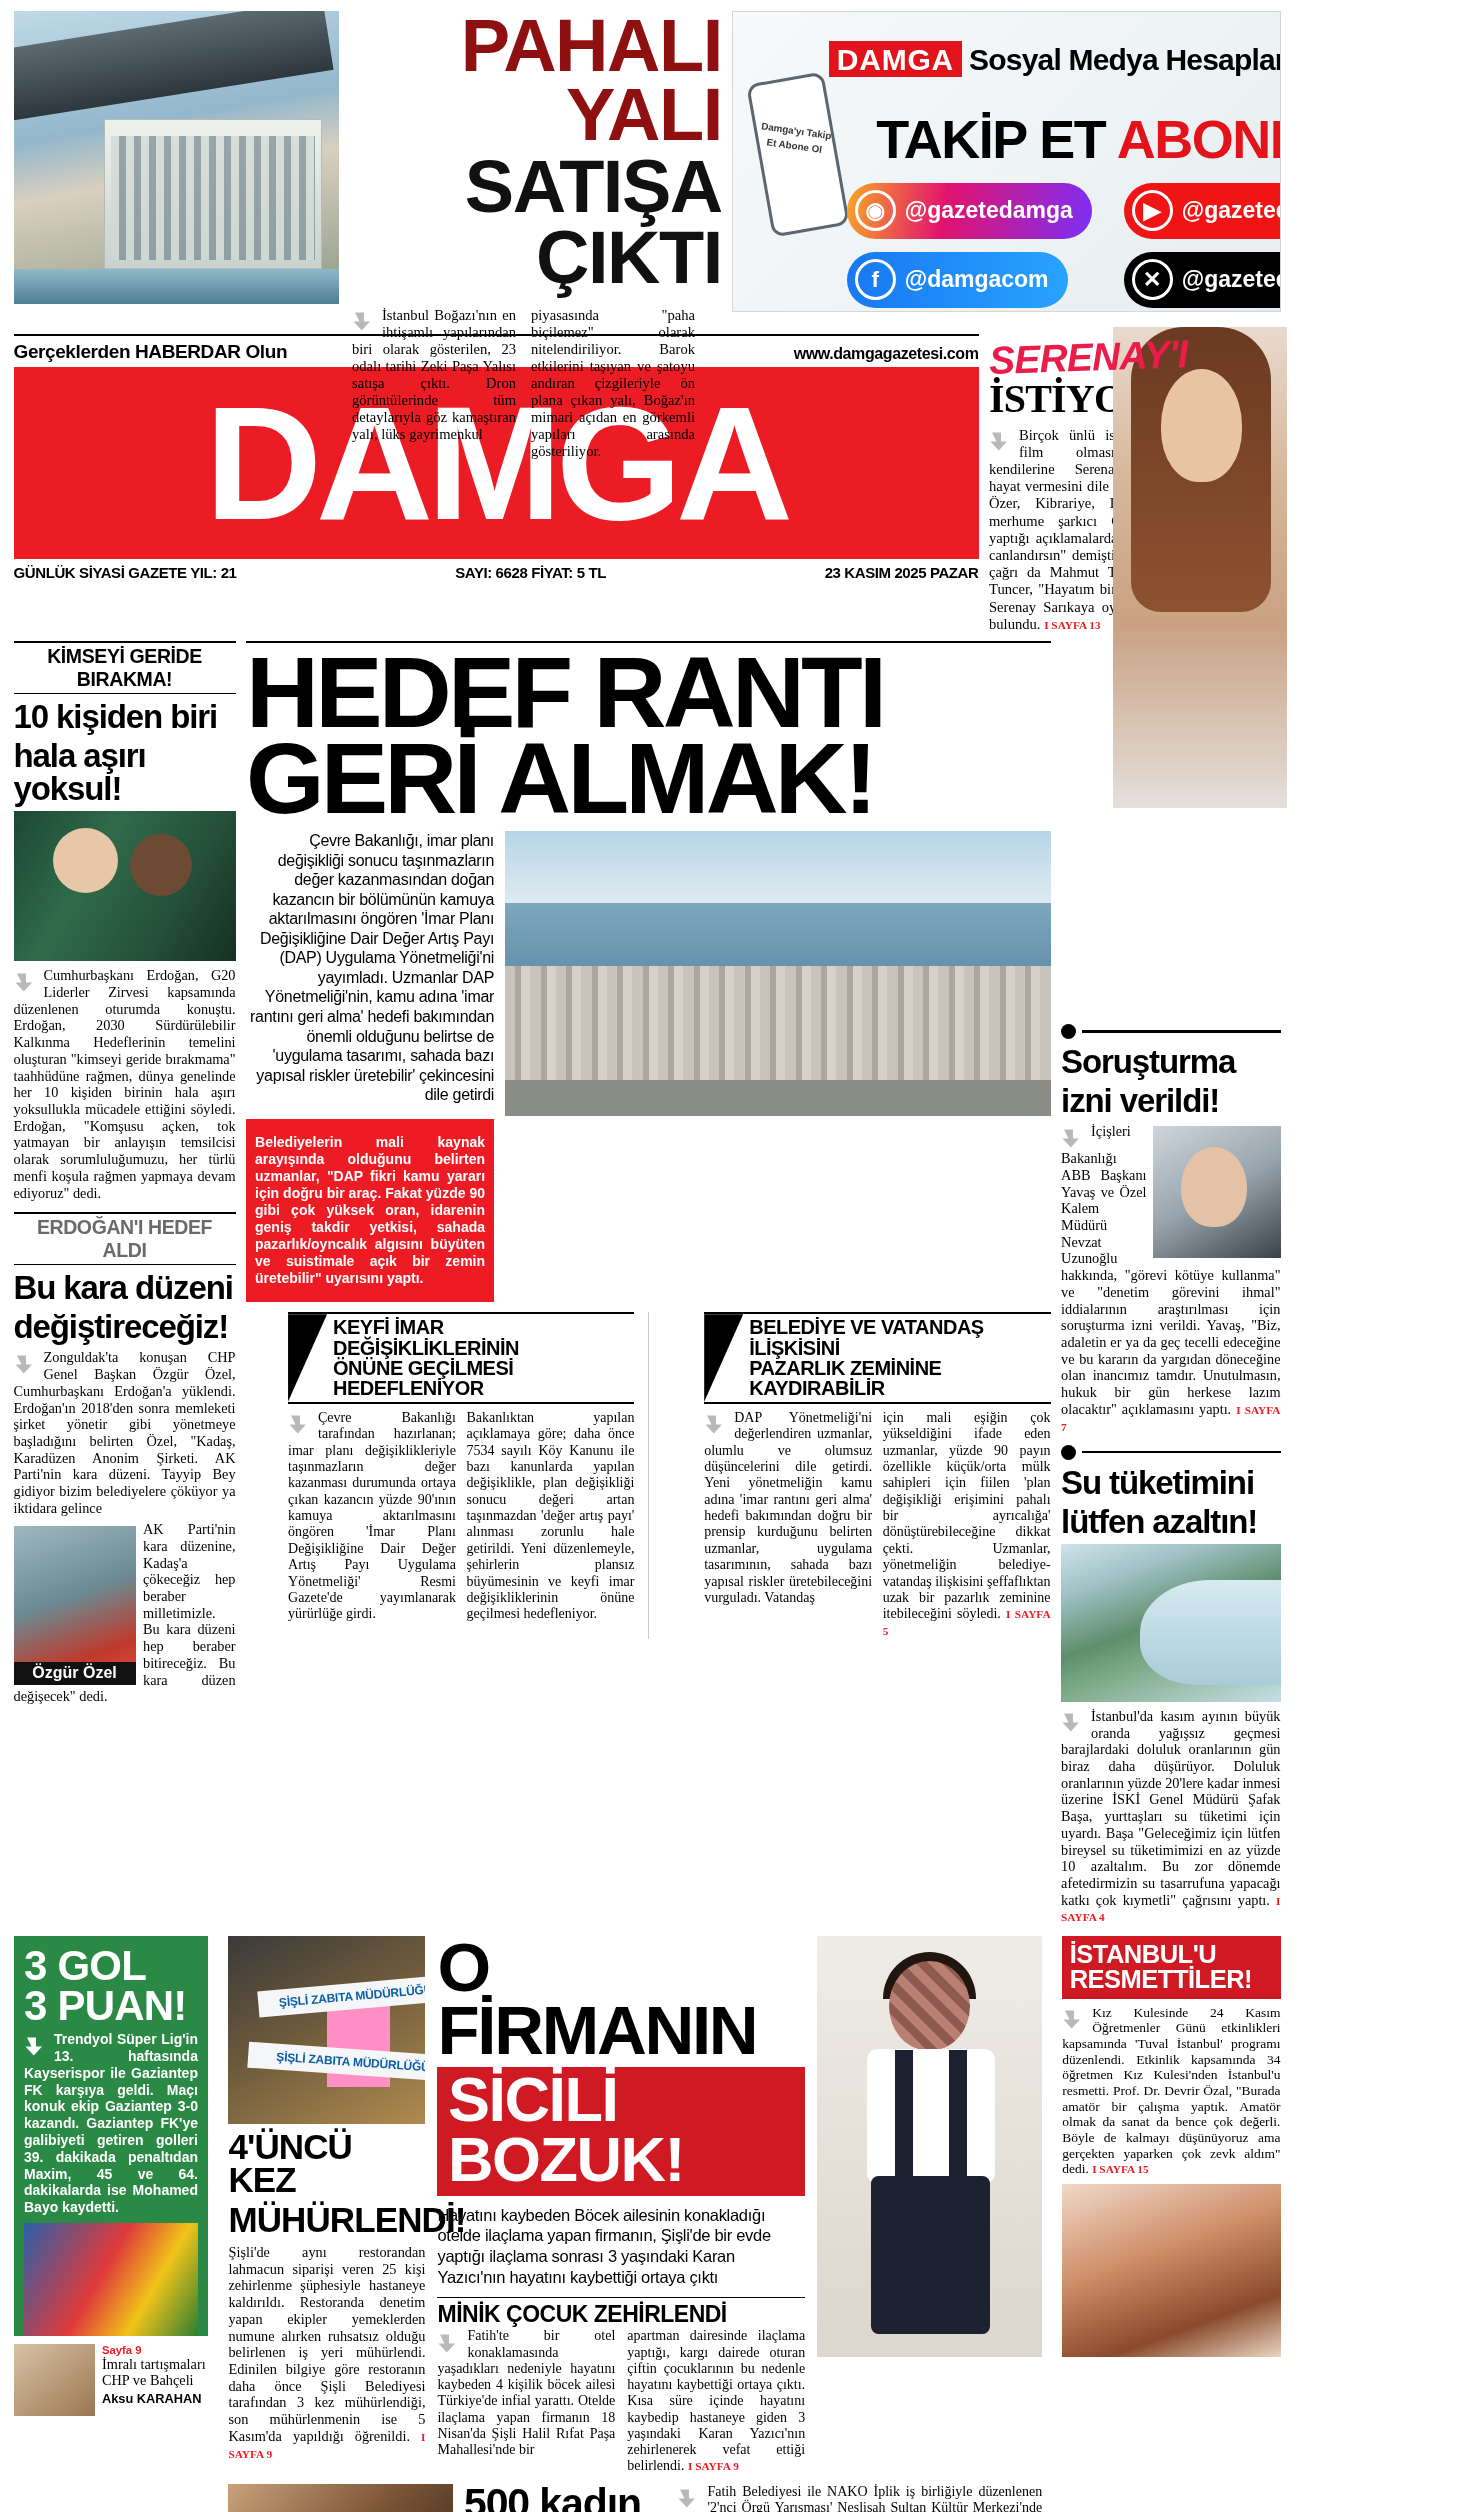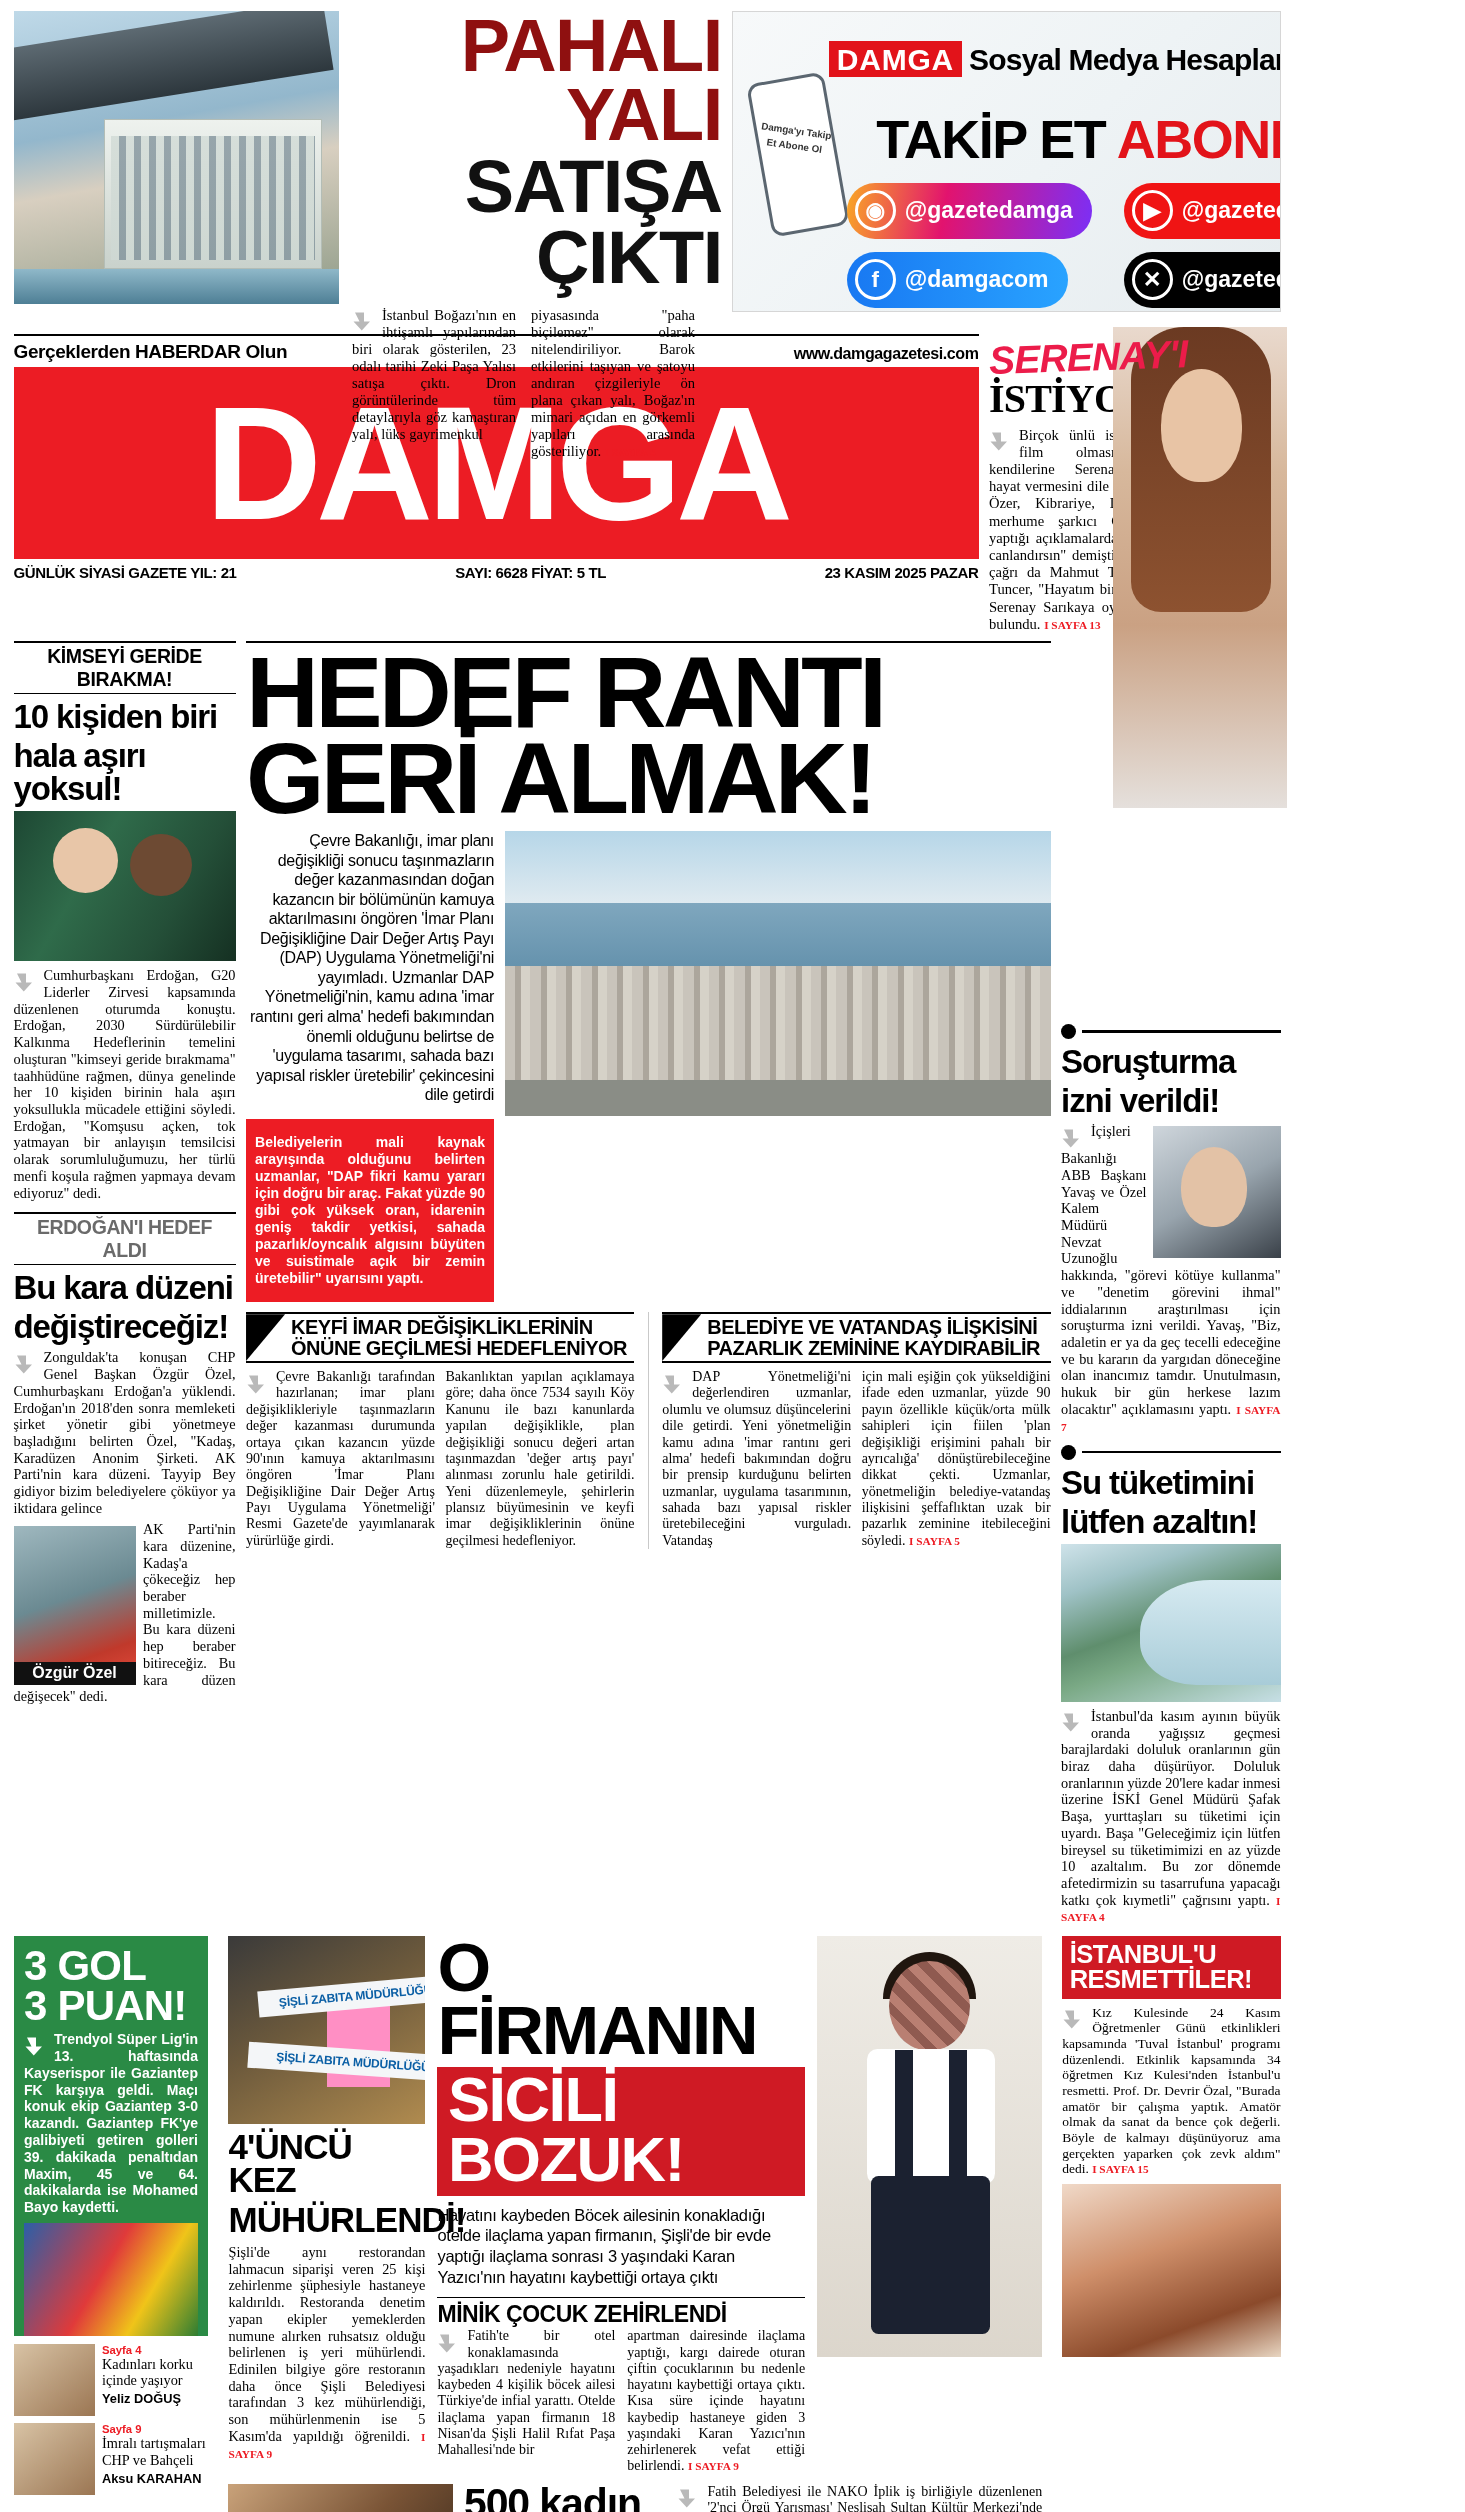--- a/index.html
+++ b/index.html
@@ -128,21 +128,21 @@
   .mid-photo .city{position:absolute;left:0;top:135px;width:100%;height:150px;
      background:repeating-linear-gradient(90deg,#c9c4bb 0 10.5px,#aca69c 10.5px 16.5px, #d6d2c8 16.5px 25.5px);}
   .mid-photo .road{position:absolute;left:0;bottom:0;width:100%;height:36px;background:#8a8d86;}
 
   .blackbar { background:#111; color:#fff; font-size:22px; font-weight:bold; padding:3.8px 9px;
               letter-spacing:-0.4px; margin-top:7.5px; }
   .redbox { background:#ed1c24; color:#fff; font-family:"Liberation Sans", sans-serif;
             font-size:14px; line-height:1.21; padding:15px 9px; text-align:justify; font-weight:bold; }
 
   .sub3 { display:flex; gap:13.5px; margin-top:10.5px; }
-  .sub-col { flex:1; }
+  .sub-col { flex:1;margin-left:42px; }
   .sub-head { display:flex; border-top:2.3px solid #000; border-bottom:2.3px solid #000; }
   .sub-tri { width:39px; background:#000; clip-path:polygon(0 0,100% 0,0 100%); }
   .sub-title { flex:1; font-size:20px; font-weight:bold; line-height:1.02; letter-spacing:-0.5px;
                padding:3px 0 3px 6px; }
   .sub-body { display:flex; gap:10.5px; margin-top:6px; }
   .sub-body .c { flex:1; font-family:"Liberation Serif", serif; font-size:14px;
                  line-height:1.17; text-align:justify; }
 
   .dot-rule { display:flex; align-items:center; gap:6px; margin-top:4.5px; }
   .dot-rule .dot { width:15px; height:15px; border-radius:50%; background:#000; }
@@ -469,28 +469,20 @@
         <p>
           <span class="arrow-ico">
             <svg viewBox="0 0 34 34">
                 <polygon points="4,6 16,6 16,18 24,18 13,30 2,18 10,18" fill="#ffffff"></polygon>
               </svg>
           </span><span>Trendyol Süper Lig'in 13. haftasında Kayserispor ile Gaziantep FK karşıya geldi. Maçı konuk ekip Gaziantep 3-0 kazandı. Gaziantep FK'ye galibiyeti getiren golleri 39. dakikada penaltıdan Maxim, 45 ve 64. dakikalarda ise Mohamed Bayo kaydetti.</span>
         </p>
         <div class="ph-football"></div>
       </div>
 
-      <div class="mini-row">
-        <div class="mini-ph"></div>
-        <div class="mini-txt">
-          <div class="pg">Sayfa 4</div>
-          <div class="tl">Kadınları korku içinde yaşıyor</div>
-          <div class="au">Yeliz DOĞUŞ</div>
-        </div>
-      </div>
 
       <div class="mini-row">
         <div class="mini-ph"></div>
         <div class="mini-txt">
           <div class="pg">Sayfa 9</div>
           <div class="tl">İmralı tartışmaları CHP ve Bahçeli</div>
           <div class="au">Aksu KARAHAN</div>
         </div>
       </div>
     </div>

